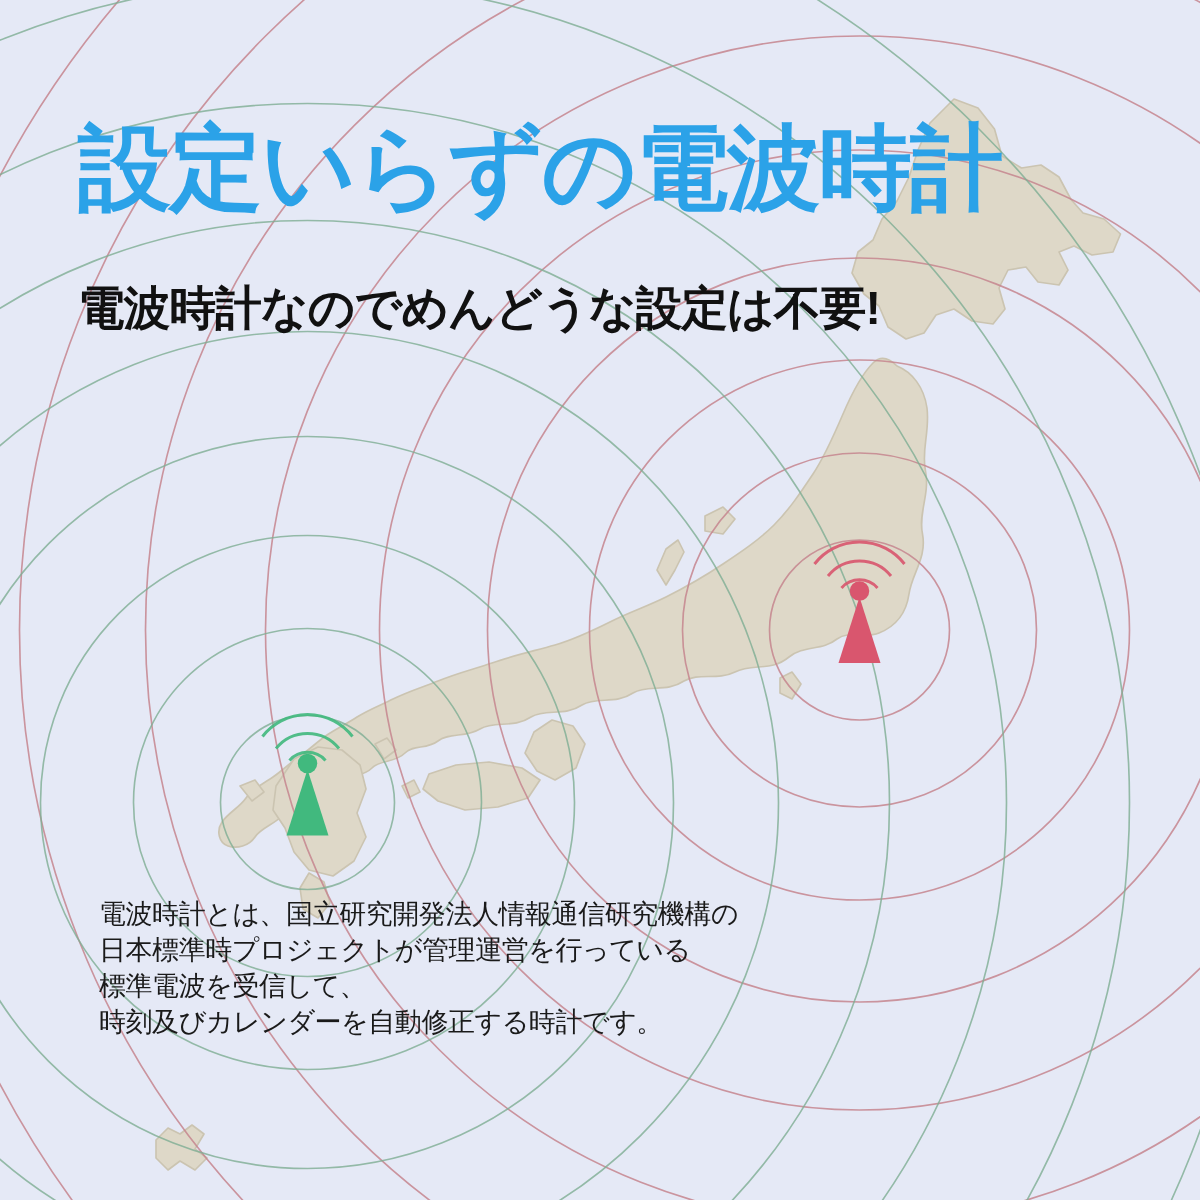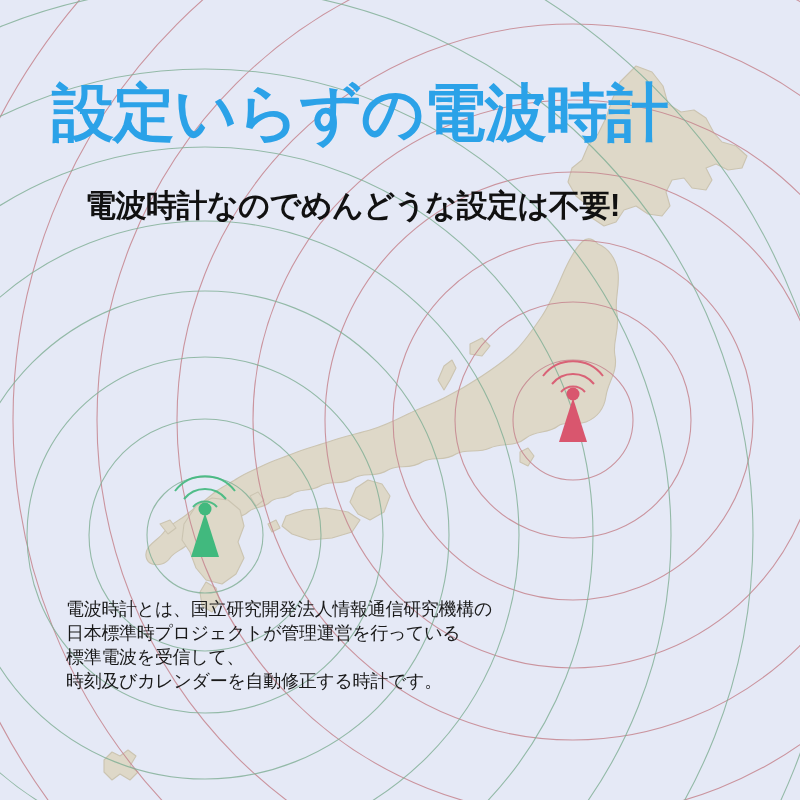--- a/index.html
+++ b/index.html
@@ -49,21 +49,20 @@
   .subtitle {
     position: absolute;
     left: 52px;
     top: 190px;
     font-size: 31px;
     font-weight: 700;
     letter-spacing: -0.5px;
     color: #111111;
     white-space: nowrap;
     line-height: 1.0;
-    margin-left: 33px;
   }
 
   .body-text {
     position: absolute;
     left: 66px;
     top: 598px;
     font-size: 18px;
     font-weight: 400;
     color: #1a1a1a;
     line-height: 1.33;

